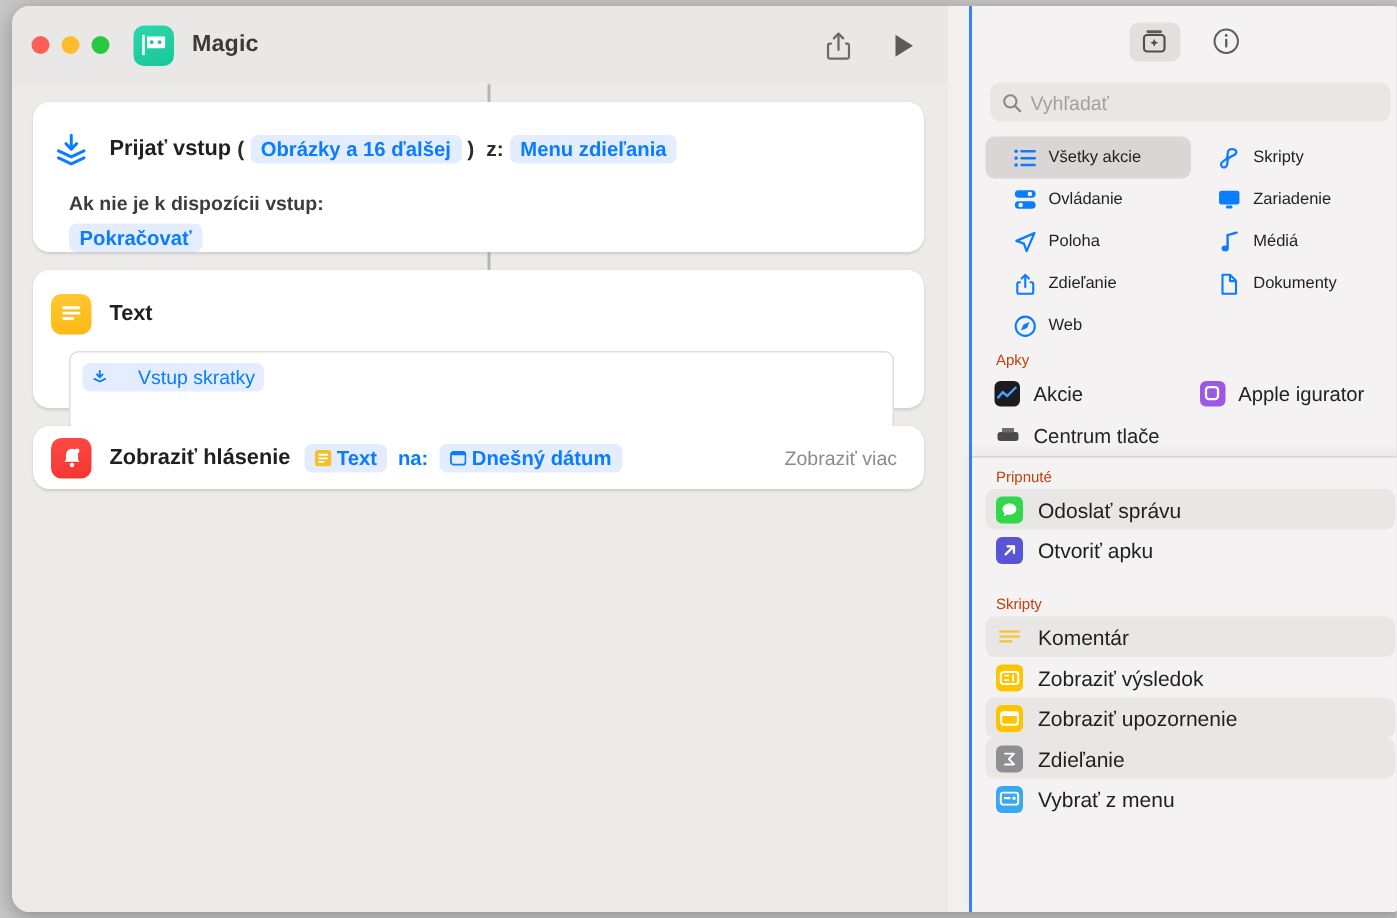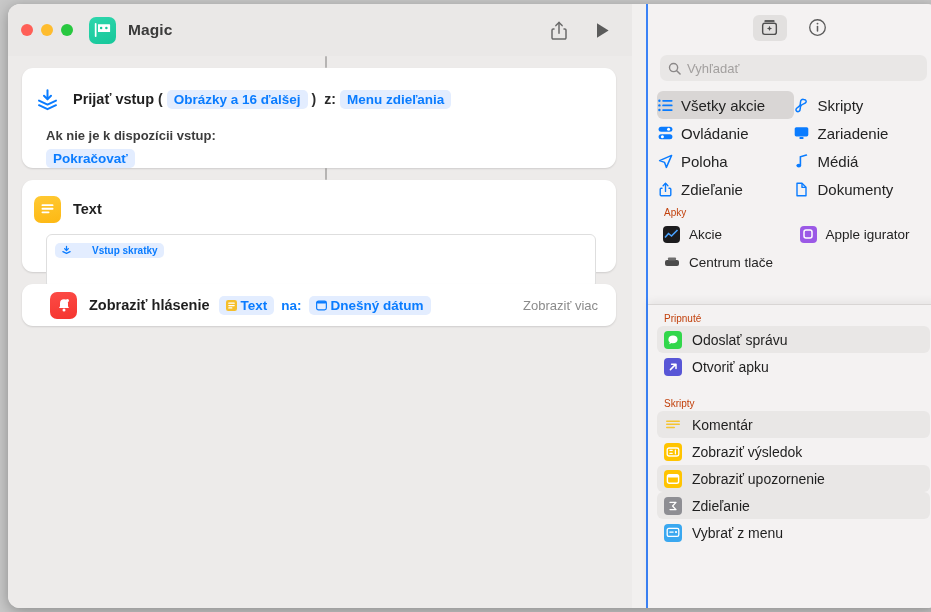--- a/index.html
+++ b/index.html
@@ -84,21 +84,21 @@
     font-size: 14.5px; font-weight: 700; color: #1f1f1f; margin-left: 12px;
     white-space: nowrap;
   }
   .plain { font-size: 14px; font-weight: 700; color: #2b2b2b; margin: 0 4px; }
   .token {
     display: inline-flex; align-items: center; gap: 4px;
     background: #e3edff; color: #0a7cff;
     border-radius: 5px; padding: 2px 7px;
     font-size: 13.5px; font-weight: 600; white-space: nowrap;
   }
-  .token.small { font-size: 10px; padding: 2px 6px; font-weight: 700; gap: 20px; }
+  .token.small { font-size: 13px; padding: 2px 6px; font-weight: 400; gap: 20px; }
   .token-blue-text { color: #0a7cff; font-size: 13.5px; font-weight: 600; }
   .subtext {
     font-size: 13px; font-weight: 700; color: #3c3c3c;
   }
   .showmore {
     margin-left: auto; margin-right: 18px;
     font-size: 13px; color: #8b8b8b; white-space: nowrap;
   }
   .textfield {
     margin: 4px 20px 14px 24px;
@@ -128,22 +128,22 @@
     display: flex; align-items: center; padding: 0 8px; gap: 6px;
   }
   .search-ph { color: #a3a09f; font-size: 13px; }
   .cat-grid {
     margin: 10px 9px 0 9px;
     display: grid; grid-template-columns: 1fr 1fr;
     row-gap: 0px; column-gap: 0px;
   }
   .cat {
     display: flex; align-items: center; gap: 8px;
-    height: 28px; padding: 0 0; border-radius: 6px;
-    font-size: 15px; color: #232323;
+    height: 28px; padding: 0 18px; border-radius: 6px;
+    font-size: 11px; color: #232323;
   }
   .cat.selected { background: #d9d6d5; }
   .cat-ico { width: 16px; height: 16px; display:flex; align-items:center; justify-content:center; flex:none; }
   .section-label {
     font-size: 10px; color: #c2410c; font-weight: 400;
     margin: 4px 0 2px 16px;
   }
   .app-grid {
     margin: 0 9px; display: grid; grid-template-columns: 1fr 1fr;
   }
@@ -256,21 +256,21 @@
             <svg width="11" height="11" viewBox="0 0 14 14">
               <path d="M7 1.6v5M4.6 4.6 7 7l2.4-2.4" fill="none" stroke="#0a7cff" stroke-width="1.6" stroke-linecap="round" stroke-linejoin="round"></path>
               <path d="M2.4 8.4 7 10.6l4.6-2.2" fill="none" stroke="#0a7cff" stroke-width="1.6" stroke-linecap="round" stroke-linejoin="round"></path>
             </svg>
             <span>Vstup skratky</span>
           </span>
         </div>
       </div>
 
       <div class="card" style="top:228px; height:42px;">
-        <div class="card-head" style="min-height:42px;margin-left:16px;">
+        <div class="card-head" style="min-height:42px;">
           <div class="act-icon red">
             <svg width="16" height="16" viewBox="0 0 16 16">
               <path d="M8 2.2a4 4 0 0 1 4 4v3l1 1.7H3l1-1.7v-3a4 4 0 0 1 4-4z" fill="#fff"></path>
               <circle cx="8" cy="13" r="1.5" fill="#fff"></circle>
               <circle cx="11.4" cy="3.6" r="1.6" fill="#fff"></circle>
             </svg>
           </div>
           <span class="act-title">Zobraziť hlásenie</span>
           <span class="token" style="margin-left:9px;">
             <svg width="11" height="11" viewBox="0 0 12 12">
@@ -401,20 +401,29 @@
         <div class="cat">
           <span class="cat-ico">
             <svg width="13" height="15" viewBox="0 0 13 15">
               <path d="M2 1.2h5l4 4v8.6H2z" fill="none" stroke="#0a7cff" stroke-width="1.4" stroke-linejoin="round"></path>
               <path d="M7 1.2v4.2h4" fill="none" stroke="#0a7cff" stroke-width="1.4" stroke-linejoin="round"></path>
             </svg>
           </span>
           <span>Dokumenty</span>
         </div>
 
+        <div class="cat">
+          <span class="cat-ico">
+            <svg width="15" height="15" viewBox="0 0 15 15">
+              <circle cx="7.5" cy="7.5" r="6.4" fill="none" stroke="#0a7cff" stroke-width="1.4"></circle>
+              <path d="M10.4 4.6 6.3 6.3 4.6 10.4 8.7 8.7z" fill="#0a7cff"></path>
+            </svg>
+          </span>
+          <span>Web</span>
+        </div>
       </div>
 
       <div class="section-label">Apky</div>
       <div class="app-grid">
         <div class="app-row">
           <span class="app-ico" style="background:#1c1c1e;">
             <svg width="15" height="15" viewBox="0 0 15 15">
                 <path d="M1 10.5 4.5 6.5 7.5 9 13.5 3" fill="none" stroke="#4aa3ff" stroke-width="1.6"></path>
               </svg>
           </span>

